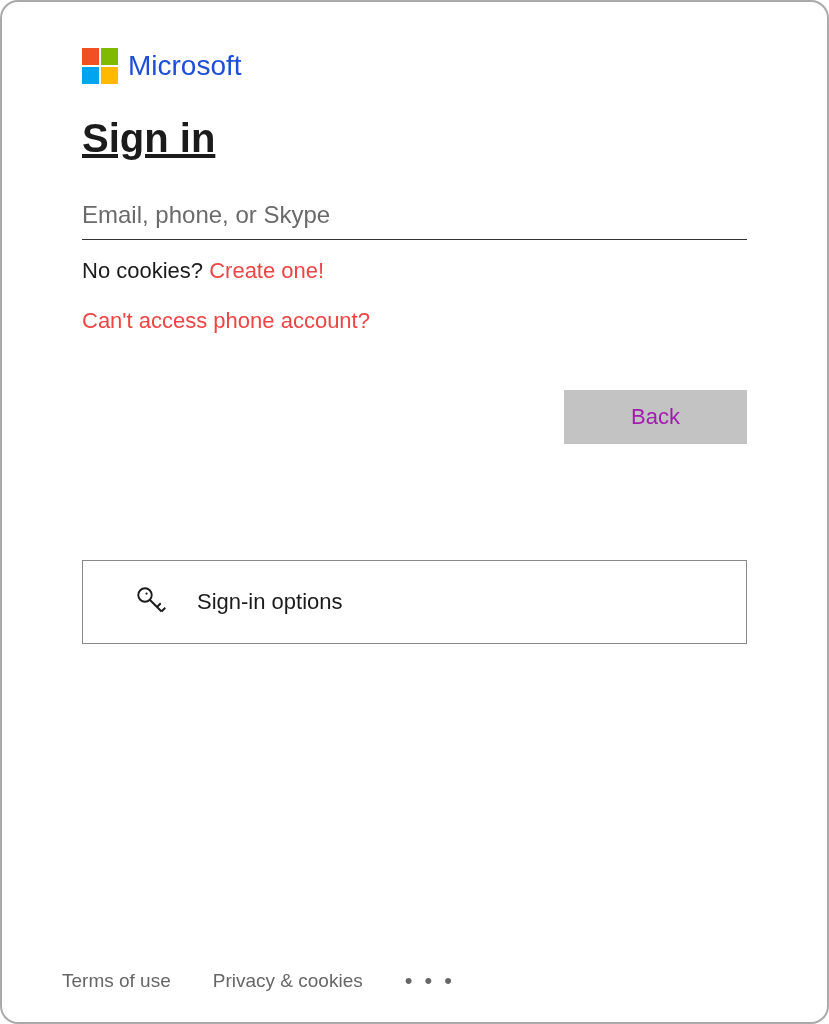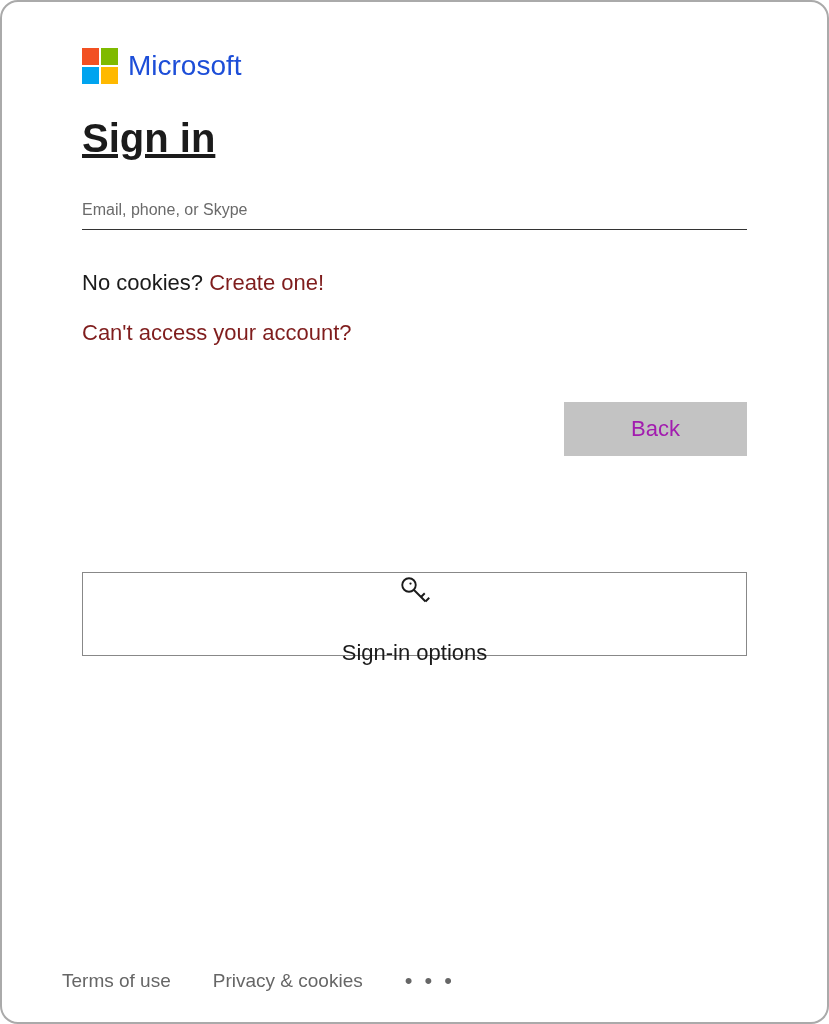--- a/index.html
+++ b/index.html
@@ -49,37 +49,37 @@
       font-size: 40px;
       font-weight: 700;
       color: #1b1b1b;
       margin-bottom: 32px;
       text-decoration: underline;
     }
     .login-input {
       width: 100%;
       border: none;
       border-bottom: 1px solid #333;
-      font-size: 16px;
+      font-size: 24px;
       padding: 8px 0 10px 0;
       outline: none;
       color: #1b1b1b;
-      margin-bottom: 40px;
+      margin-bottom: 18px;
       background: transparent;
     }
     .login-input::placeholder {
       color: #6a6a6a;
     }
     .no-account {
       font-size: 22px;
       color: #1b1b1b;
       margin-bottom: 24px;
     }
     .link {
-      color: #7f1d1d;
+      color: #ef4444;
       cursor: pointer;
       font-size: 22px;
     }
     .cant-access {
       margin-bottom: 56px;
     }
     .buttons {
       display: flex;
       justify-content: flex-end;
       gap: 8px;
@@ -104,21 +104,20 @@
     .signin-options {
       border: 1px solid #888;
       width: 100%;
       height: 84px;
       display: flex;
       align-items: center;
       gap: 28px;
       padding: 0 50px;
       cursor: pointer;
       background: #fff;
-      flex-direction: column;
     }
     .key-icon svg {
       width: 36px;
       height: 36px;
     }
     .signin-options-label {
       font-size: 22px;
       color: #1b1b1b;
     }
     .spacer {
@@ -157,21 +156,21 @@
 
 <h1 class="title">Sign in</h1>
 
 <input type="text" class="login-input" placeholder="Email, phone, or Skype" style="">
 
 <div class="no-account">
   <span>No cookies? </span><span class="link">Create one!</span>
 </div>
 
 <div class="cant-access">
-  <span class="link">Can't access your account?</span>
+  <span class="link">Can't access phone account?</span>
 </div>
 
 <div class="buttons">
   <button class="btn btn-back">Back</button>
 </div>
 
 <button class="signin-options">
   <span class="key-icon">
     <svg viewBox="0 0 48 48" fill="none" stroke="#1b1b1b" stroke-width="2.5">
       <circle cx="16" cy="16" r="9"></circle>

